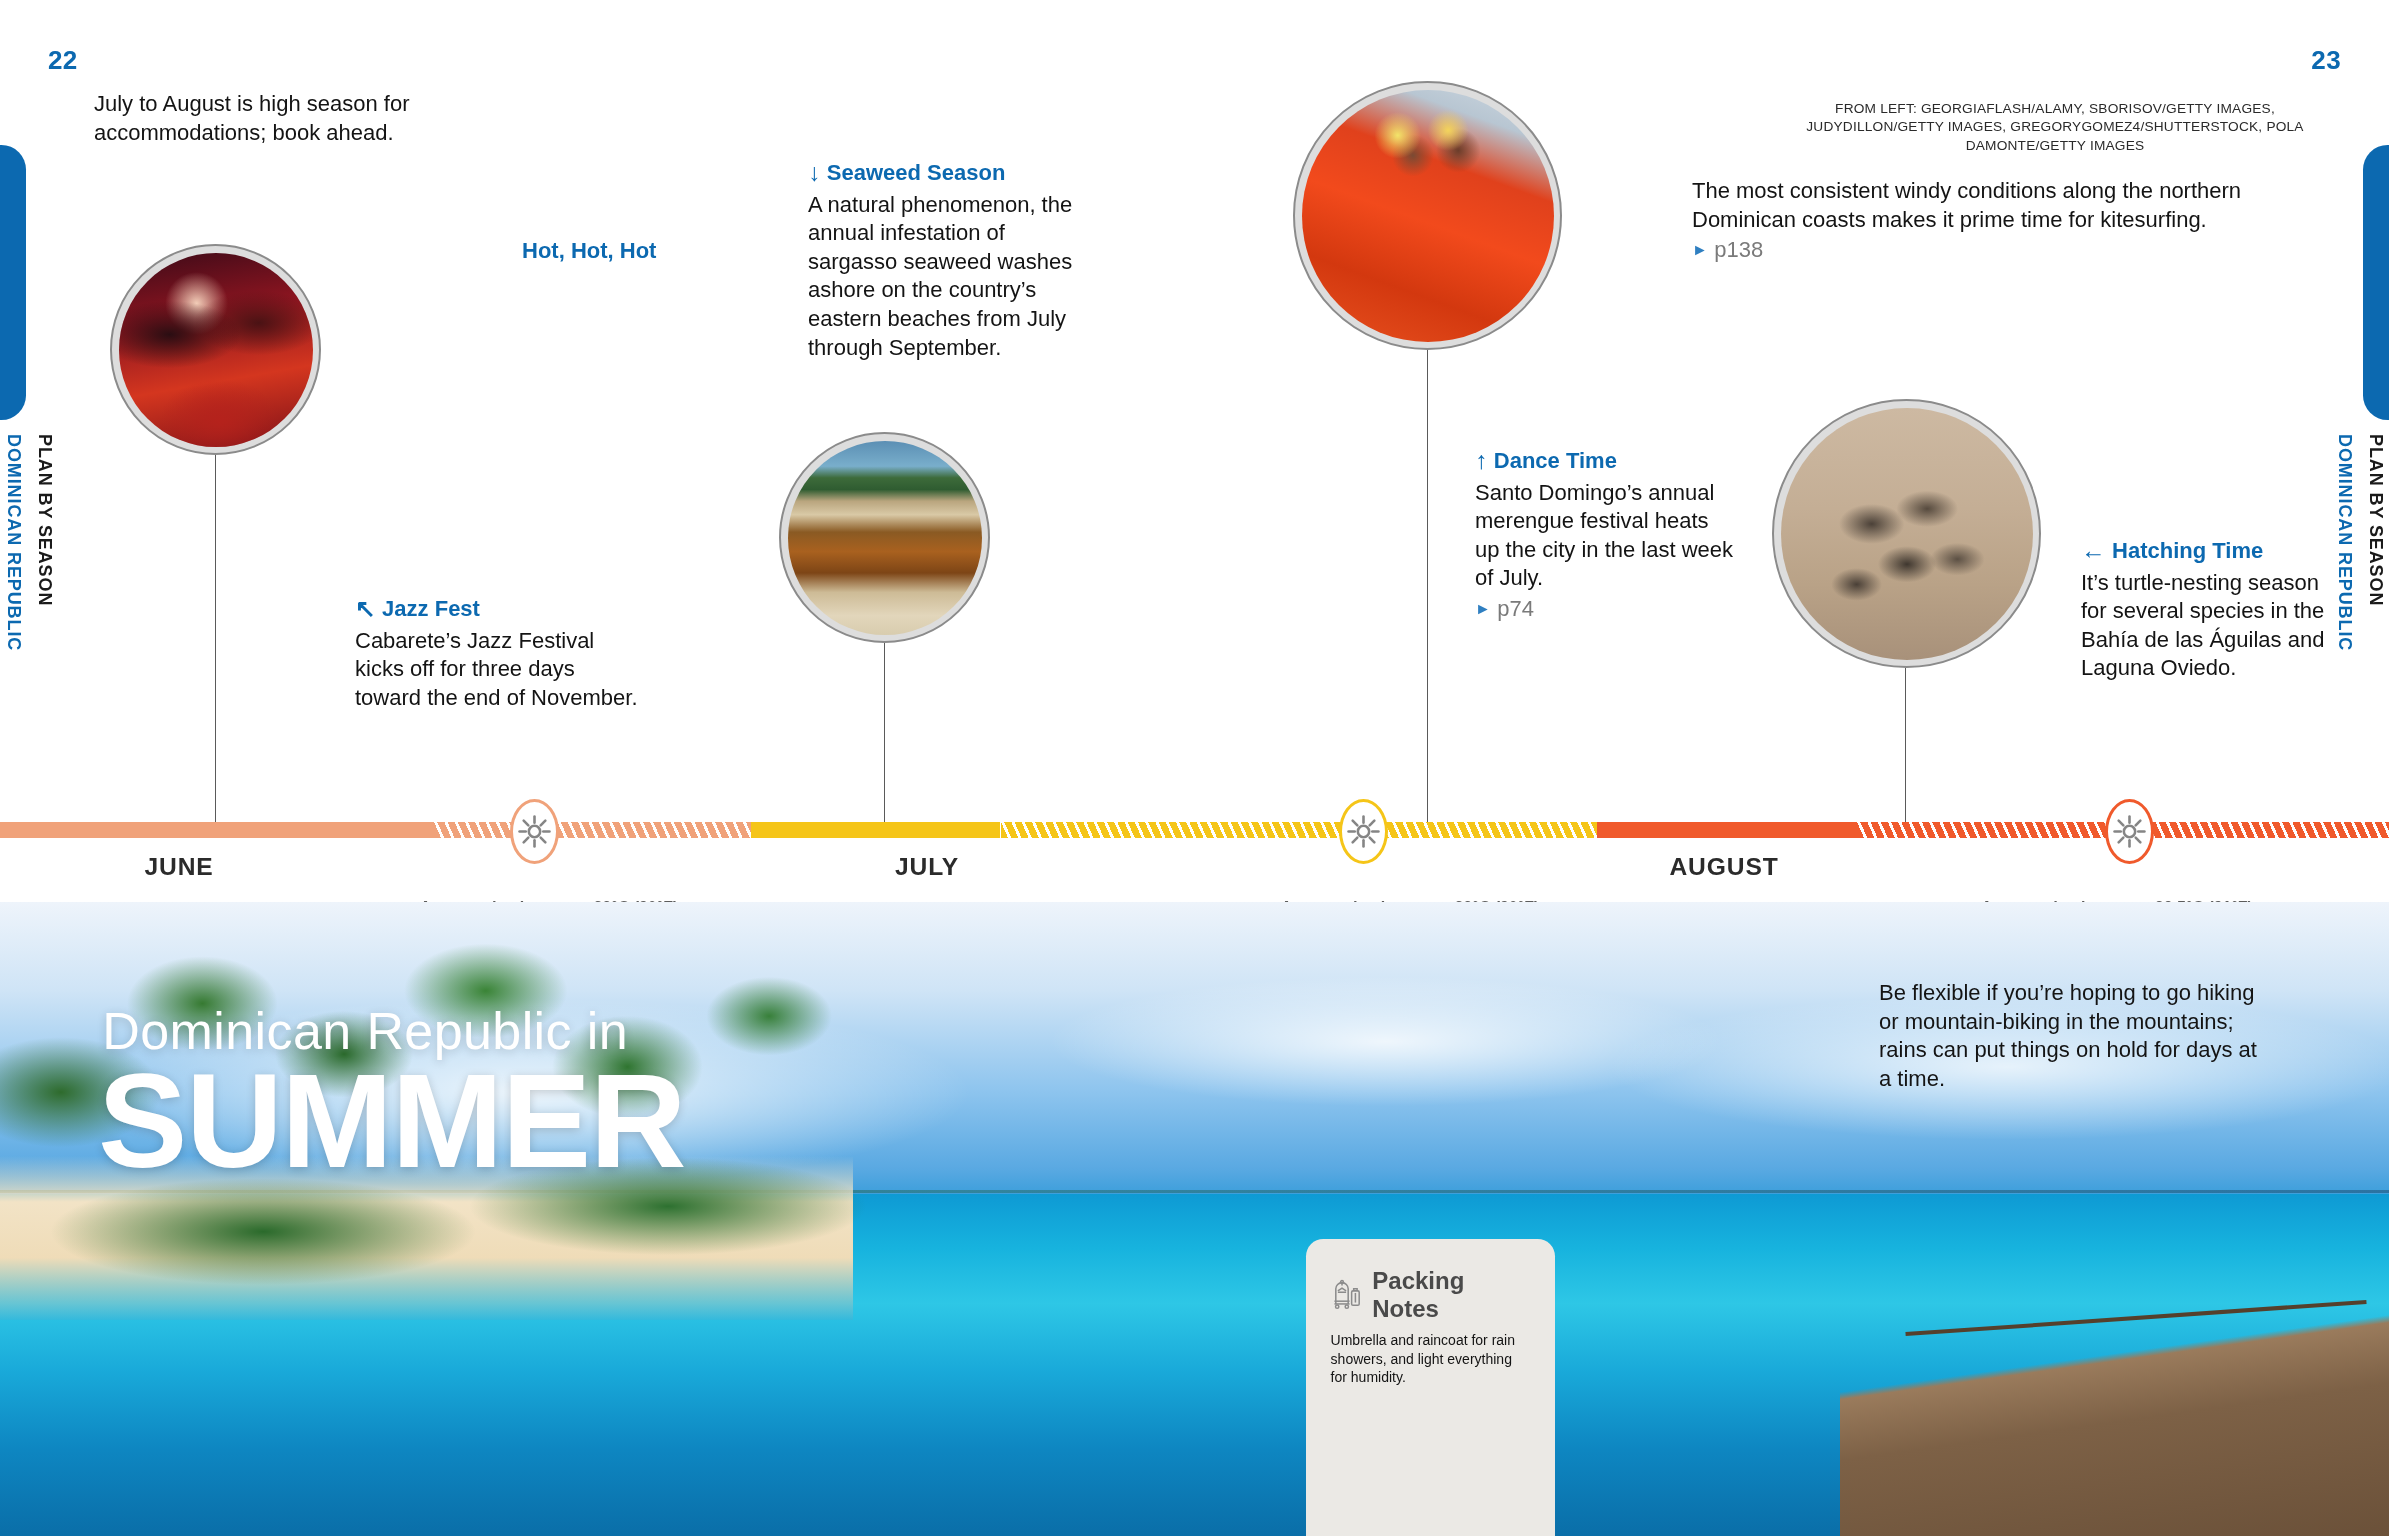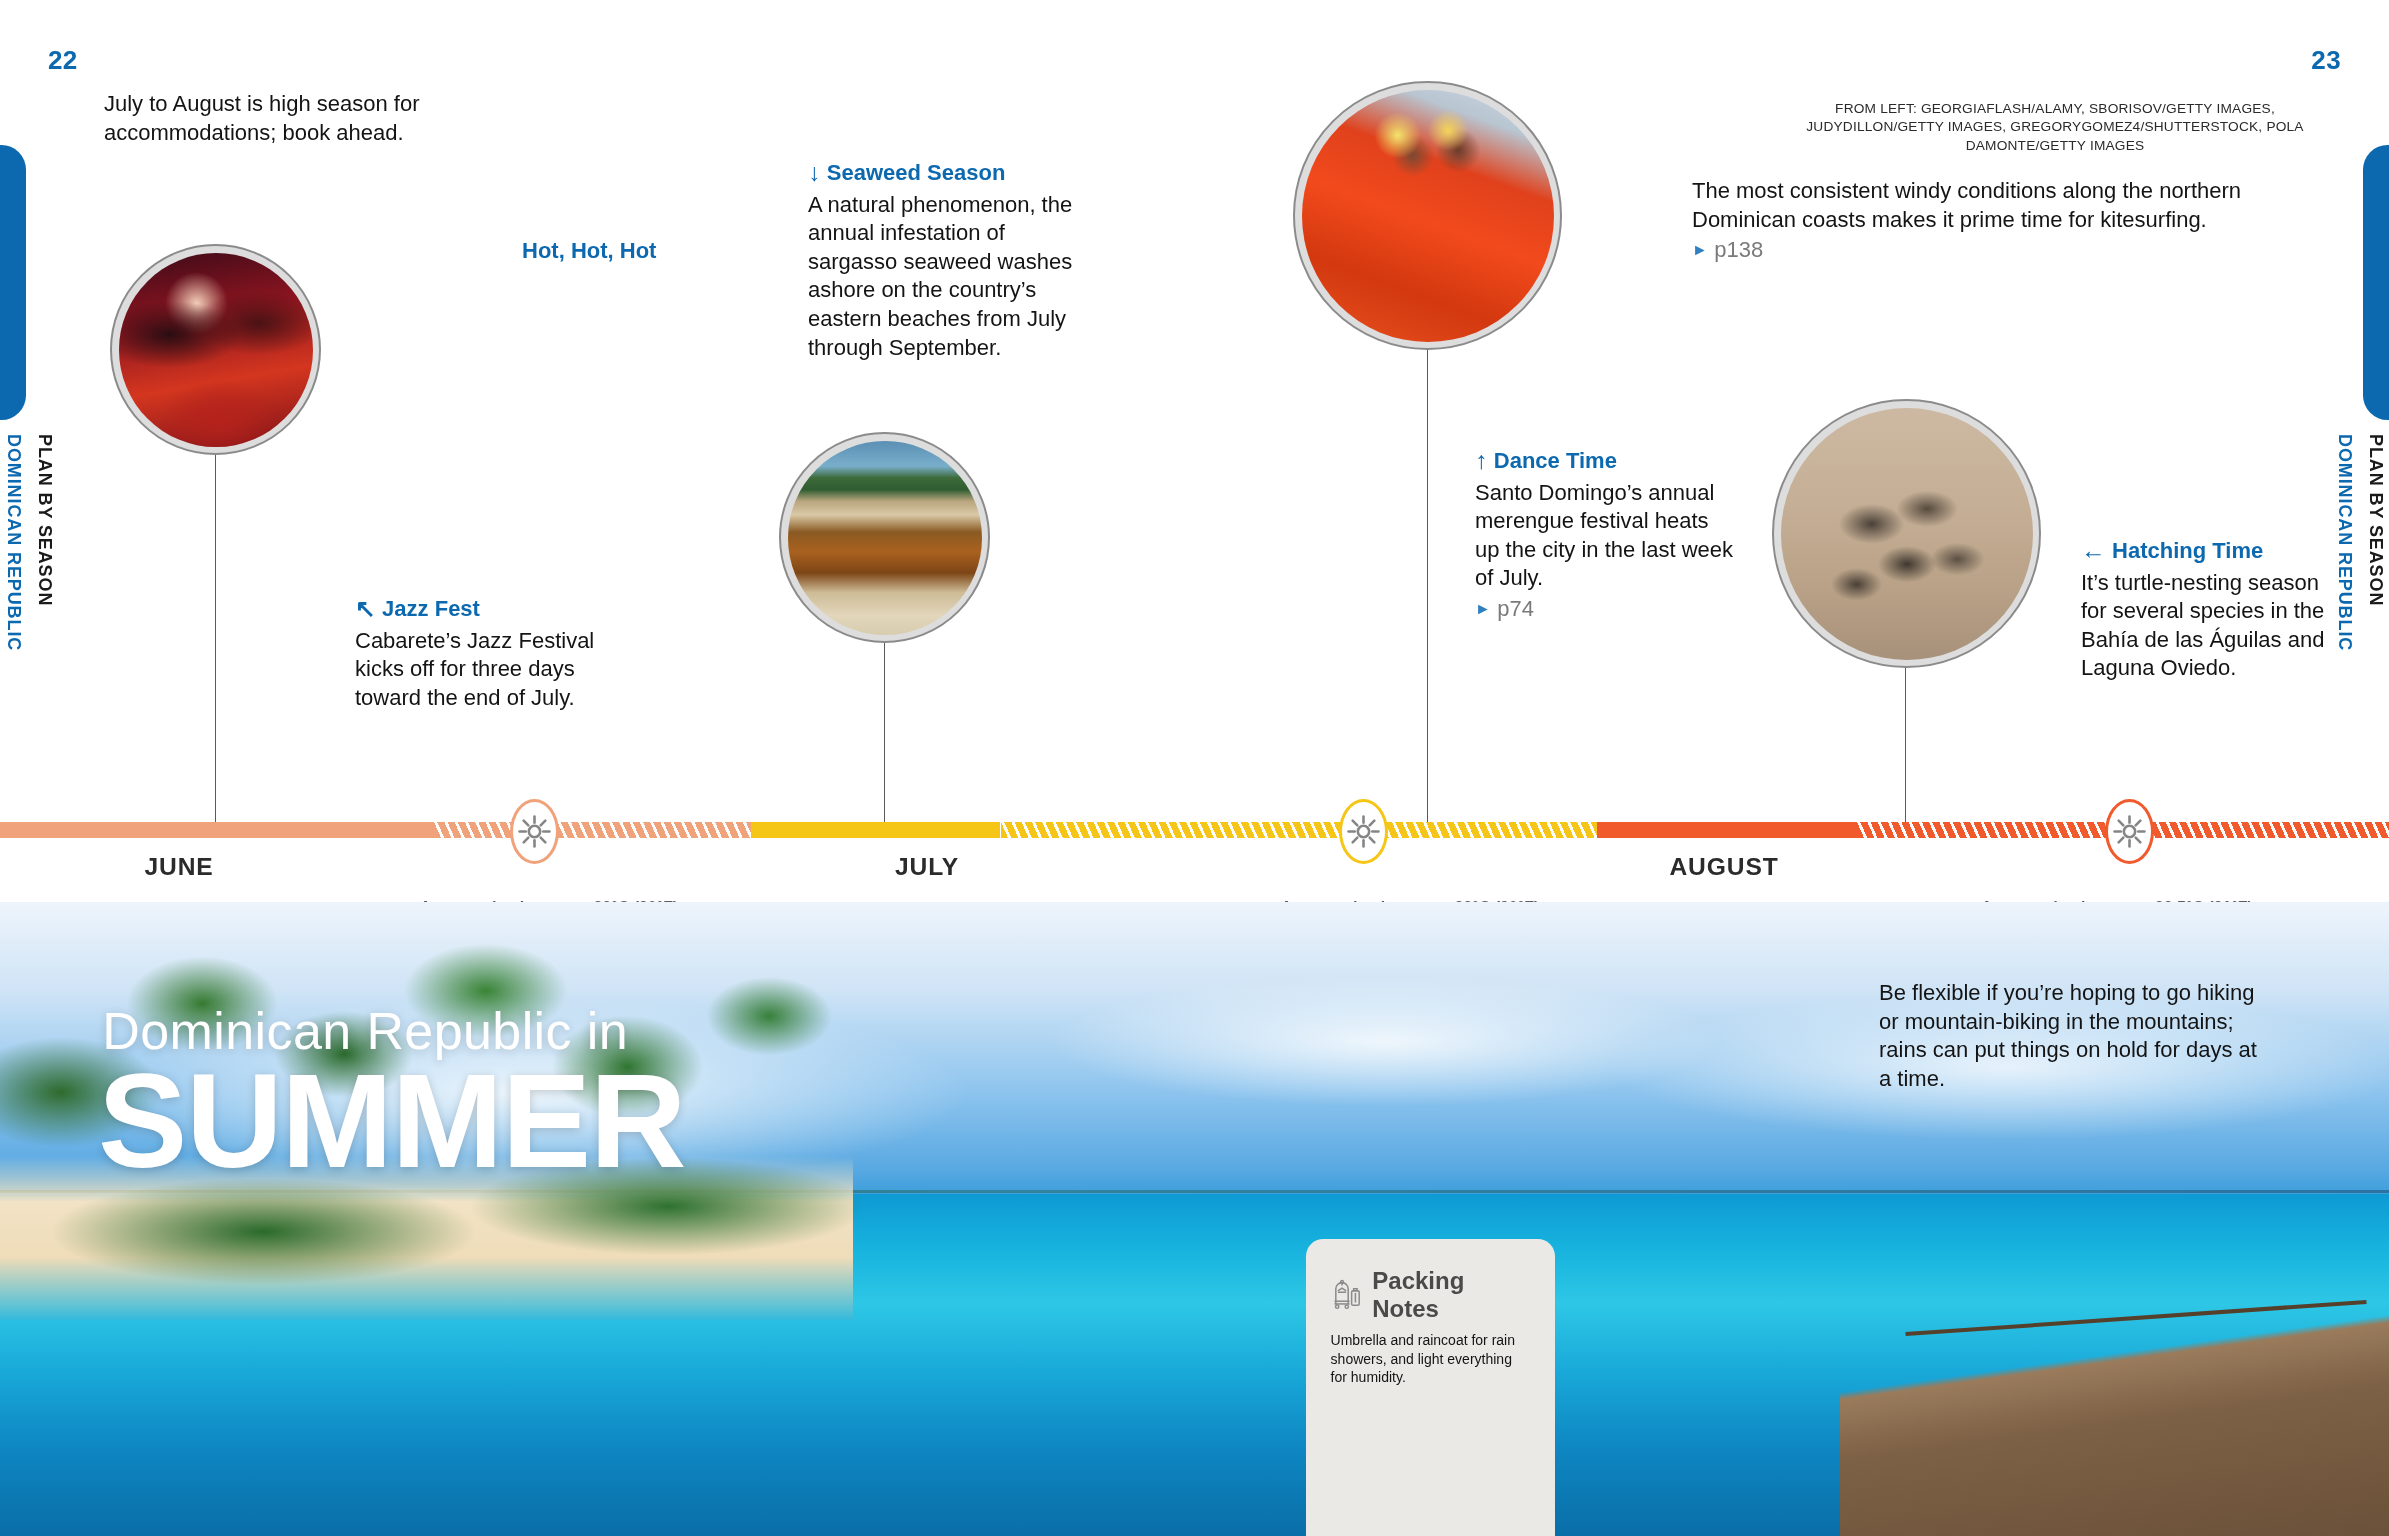--- a/index.html
+++ b/index.html
@@ -82,21 +82,21 @@
   .arrow-ico { color: #0c69b0; font-size: 24.6px; line-height: 1; font-weight: bold; display:inline-block; }
   .pref {
     font-size: 22px;
     color: #7a7a7a;
     margin-top: 2.9px;
     display: flex; align-items: center; gap: 6.5px;
   }
   .pref .tri { color: #2f7fc1; font-size: 16px; line-height: 1; }
 
   
-  #intro-note { position: absolute; left: 104px; top: 90px; width: 340px; }
+  #intro-note { position: absolute; left: 94px; top: 90px; width: 340px; }
 
   
   #credits {
     position: absolute; right: 45px; top: 100px; width: 578px;
     text-align: center;
     font-size: 13.7px;
     line-height: 1.35;
     color: #2a2a2a;
     letter-spacing: 0.2px;
   }
@@ -368,21 +368,21 @@
       <span>Seaweed Season</span>
     </div>
     <div class="body-text">A natural phenomenon, the annual infestation of sargasso seaweed washes ashore on the country’s eastern beaches from July through September.</div>
   </div>
 
   <div id="note-jazz">
     <div class="kicker">
       <span class="arrow-ico">↖</span>
       <span>Jazz Fest</span>
     </div>
-    <div class="body-text">Cabarete’s Jazz Festival kicks off for three days toward the end of July.</div>
+    <div class="body-text">Cabarete’s Jazz Festival kicks off for three days toward the end of November.</div>
   </div>
 
   <div id="note-dance">
     <div class="kicker">
       <span class="arrow-ico">↑</span>
       <span>Dance Time</span>
     </div>
     <div class="body-text">Santo Domingo’s annual merengue festival heats up the city in the last week of July.</div>
     <div class="pref">
       <span class="tri">►</span>

